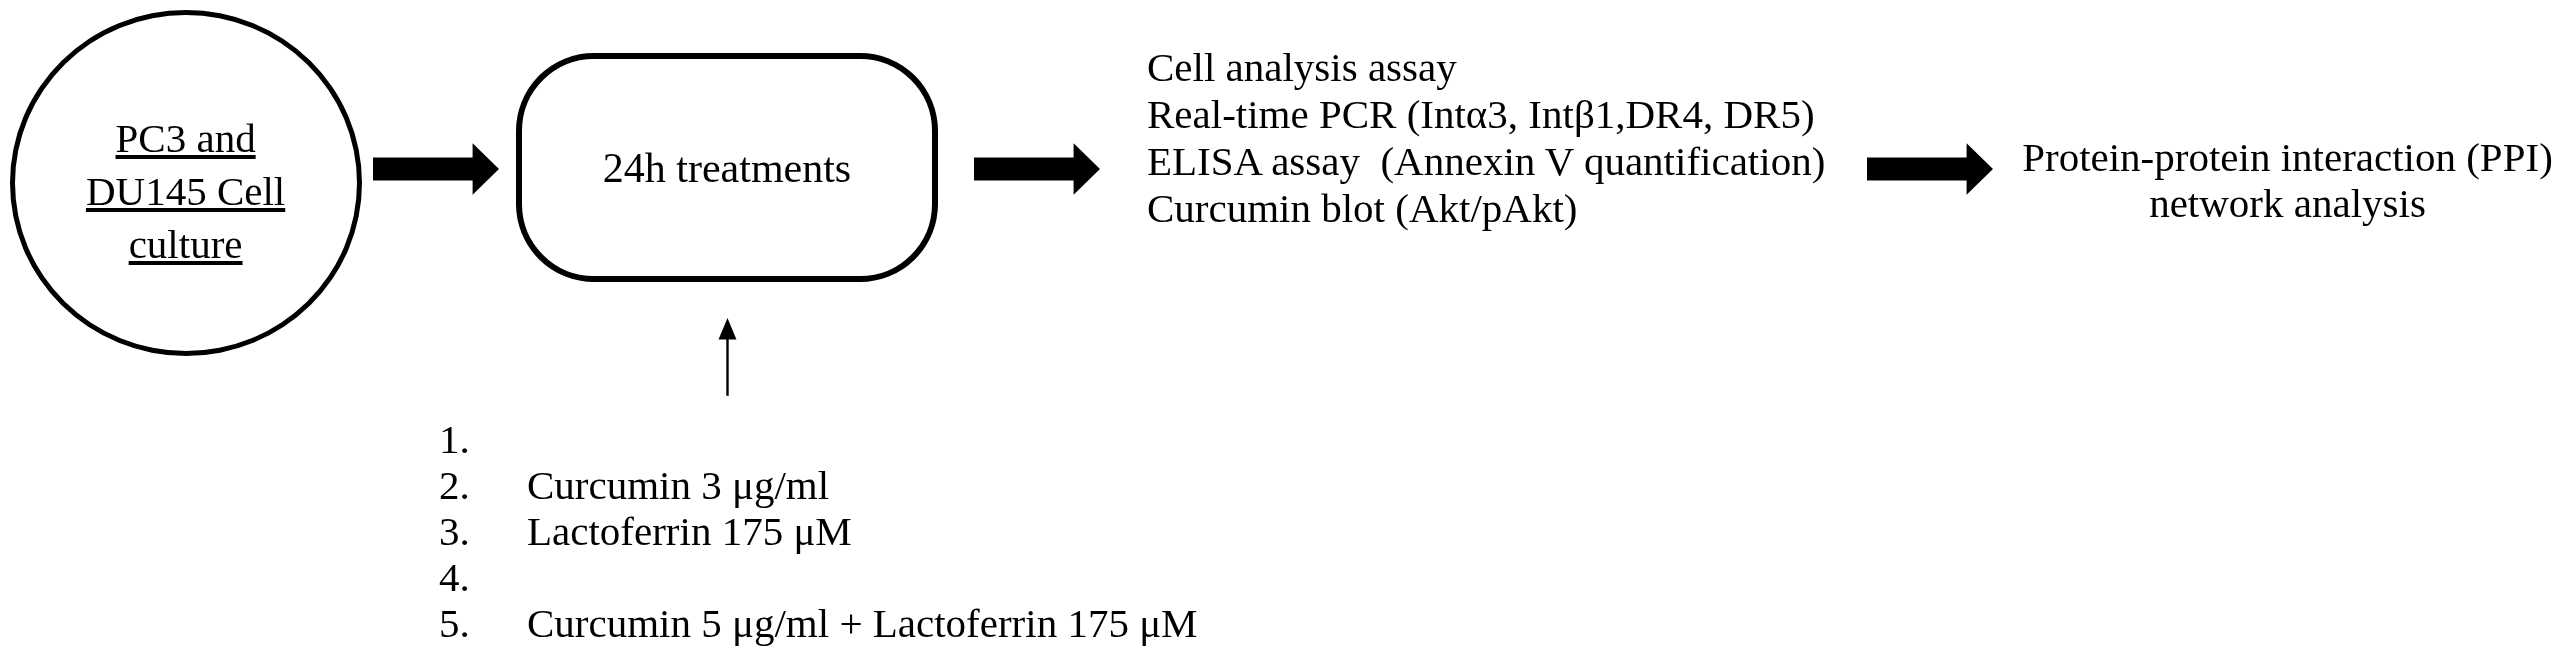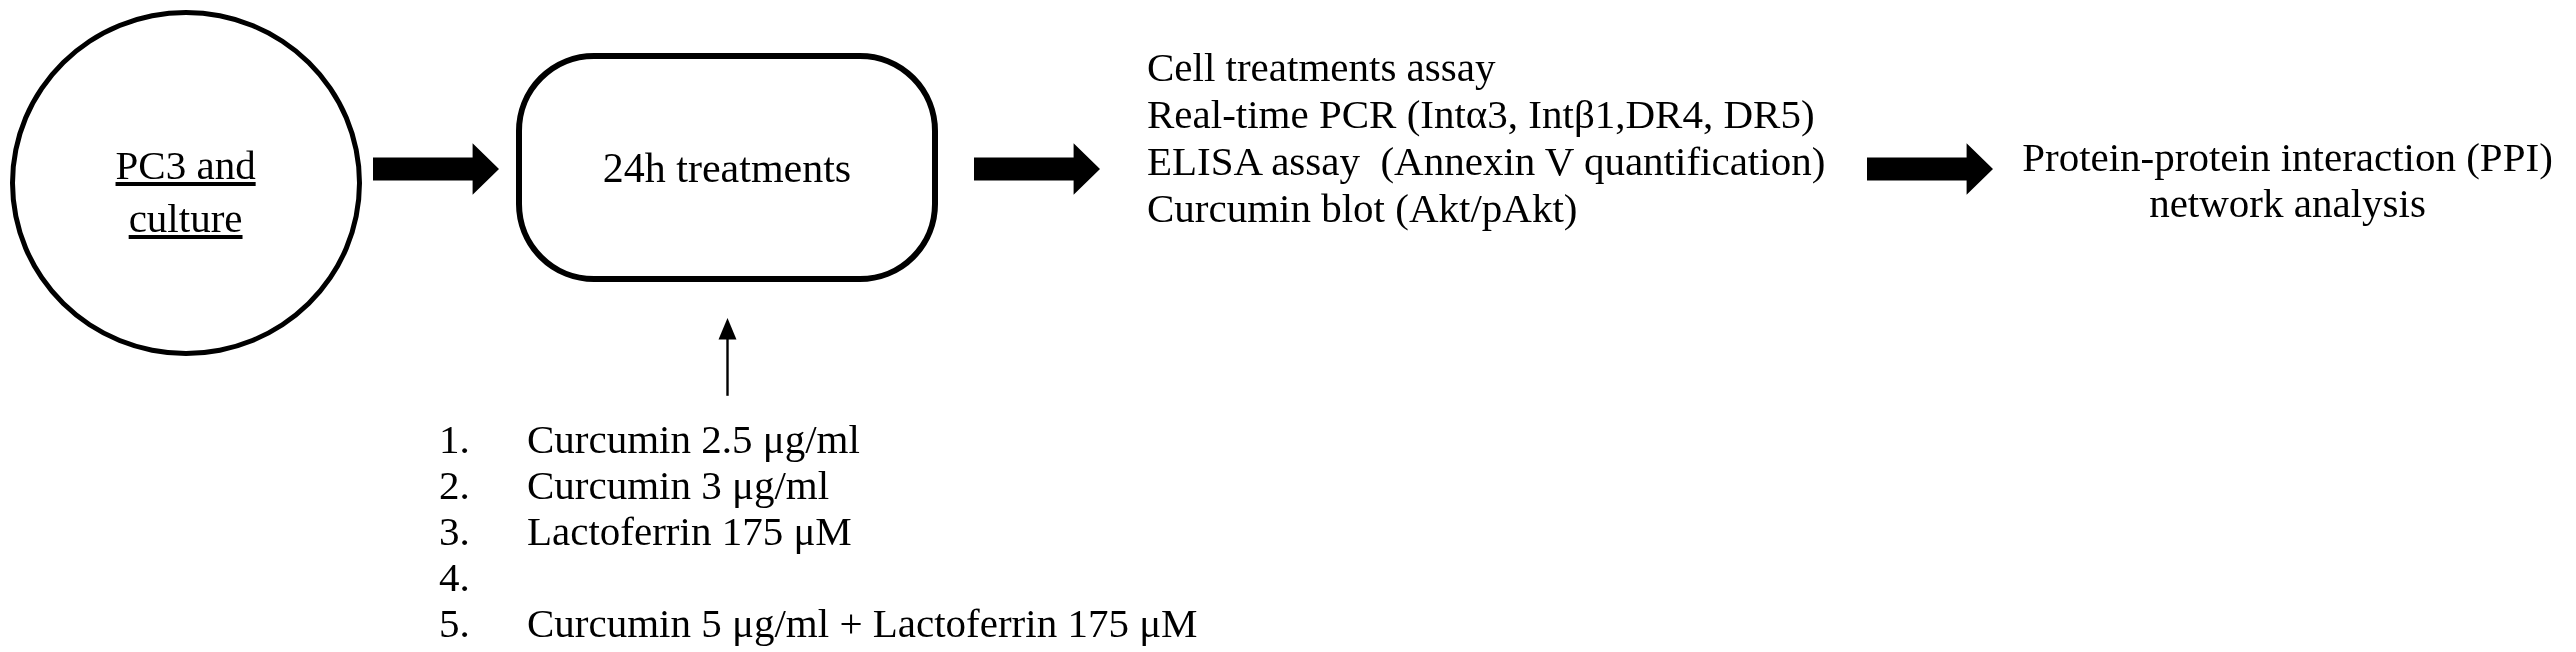--- a/index.html
+++ b/index.html
@@ -113,41 +113,42 @@
     white-space: pre;
   }
 </style>
 </head>
 <body>
 
 <div class="canvas">
 
   <div class="node-ellipse">
     <div class="line">PC3 and</div>
+    <div class="line">DU145 Cell</div>
     <div class="line">culture</div>
   </div>
 
   <div class="block-arrow arrow-1">
     <svg width="126" height="52" viewBox="0 0 210 86" xmlns="http://www.w3.org/2000/svg">
       <polygon points="0,24 166,24 166,0 210,43 166,86 166,62 0,62" fill="#000"></polygon>
     </svg>
   </div>
 
   <div class="node-roundrect">
     <div class="label">24h treatments</div>
   </div>
 
   <div class="block-arrow arrow-2">
     <svg width="126" height="52" viewBox="0 0 210 86" xmlns="http://www.w3.org/2000/svg">
       <polygon points="0,24 166,24 166,0 210,43 166,86 166,62 0,62" fill="#000"></polygon>
     </svg>
   </div>
 
   <div class="assay-block">
-    <div class="line">Cell treatments assay</div>
+    <div class="line">Cell analysis assay</div>
     <div class="line">Real-time PCR (Intα3, Intβ1,DR4, DR5)</div>
     <div class="line">ELISA assay  (Annexin V quantification)</div>
     <div class="line">Curcumin blot (Akt/pAkt)</div>
   </div>
 
   <div class="block-arrow arrow-3">
     <svg width="126" height="52" viewBox="0 0 210 86" xmlns="http://www.w3.org/2000/svg">
       <polygon points="0,24 166,24 166,0 210,43 166,86 166,62 0,62" fill="#000"></polygon>
     </svg>
   </div>
@@ -160,21 +161,20 @@
   <div class="up-arrow">
     <svg width="23" height="79" viewBox="0 0 38 132" xmlns="http://www.w3.org/2000/svg">
       <polygon points="19,0 4,36 34,36" fill="#000"></polygon>
       <rect x="17" y="30" width="4" height="100" fill="#000"></rect>
     </svg>
   </div>
 
   <div class="treatment-list">
     <div class="row">
       <span class="num">1.</span>
-      <span class="item">Curcumin 2.5 μg/ml</span>
     </div>
     <div class="row">
       <span class="num">2.</span>
       <span class="item">Curcumin 3 μg/ml</span>
     </div>
     <div class="row">
       <span class="num">3.</span>
       <span class="item">Lactoferrin 175 μM</span>
     </div>
     <div class="row">

